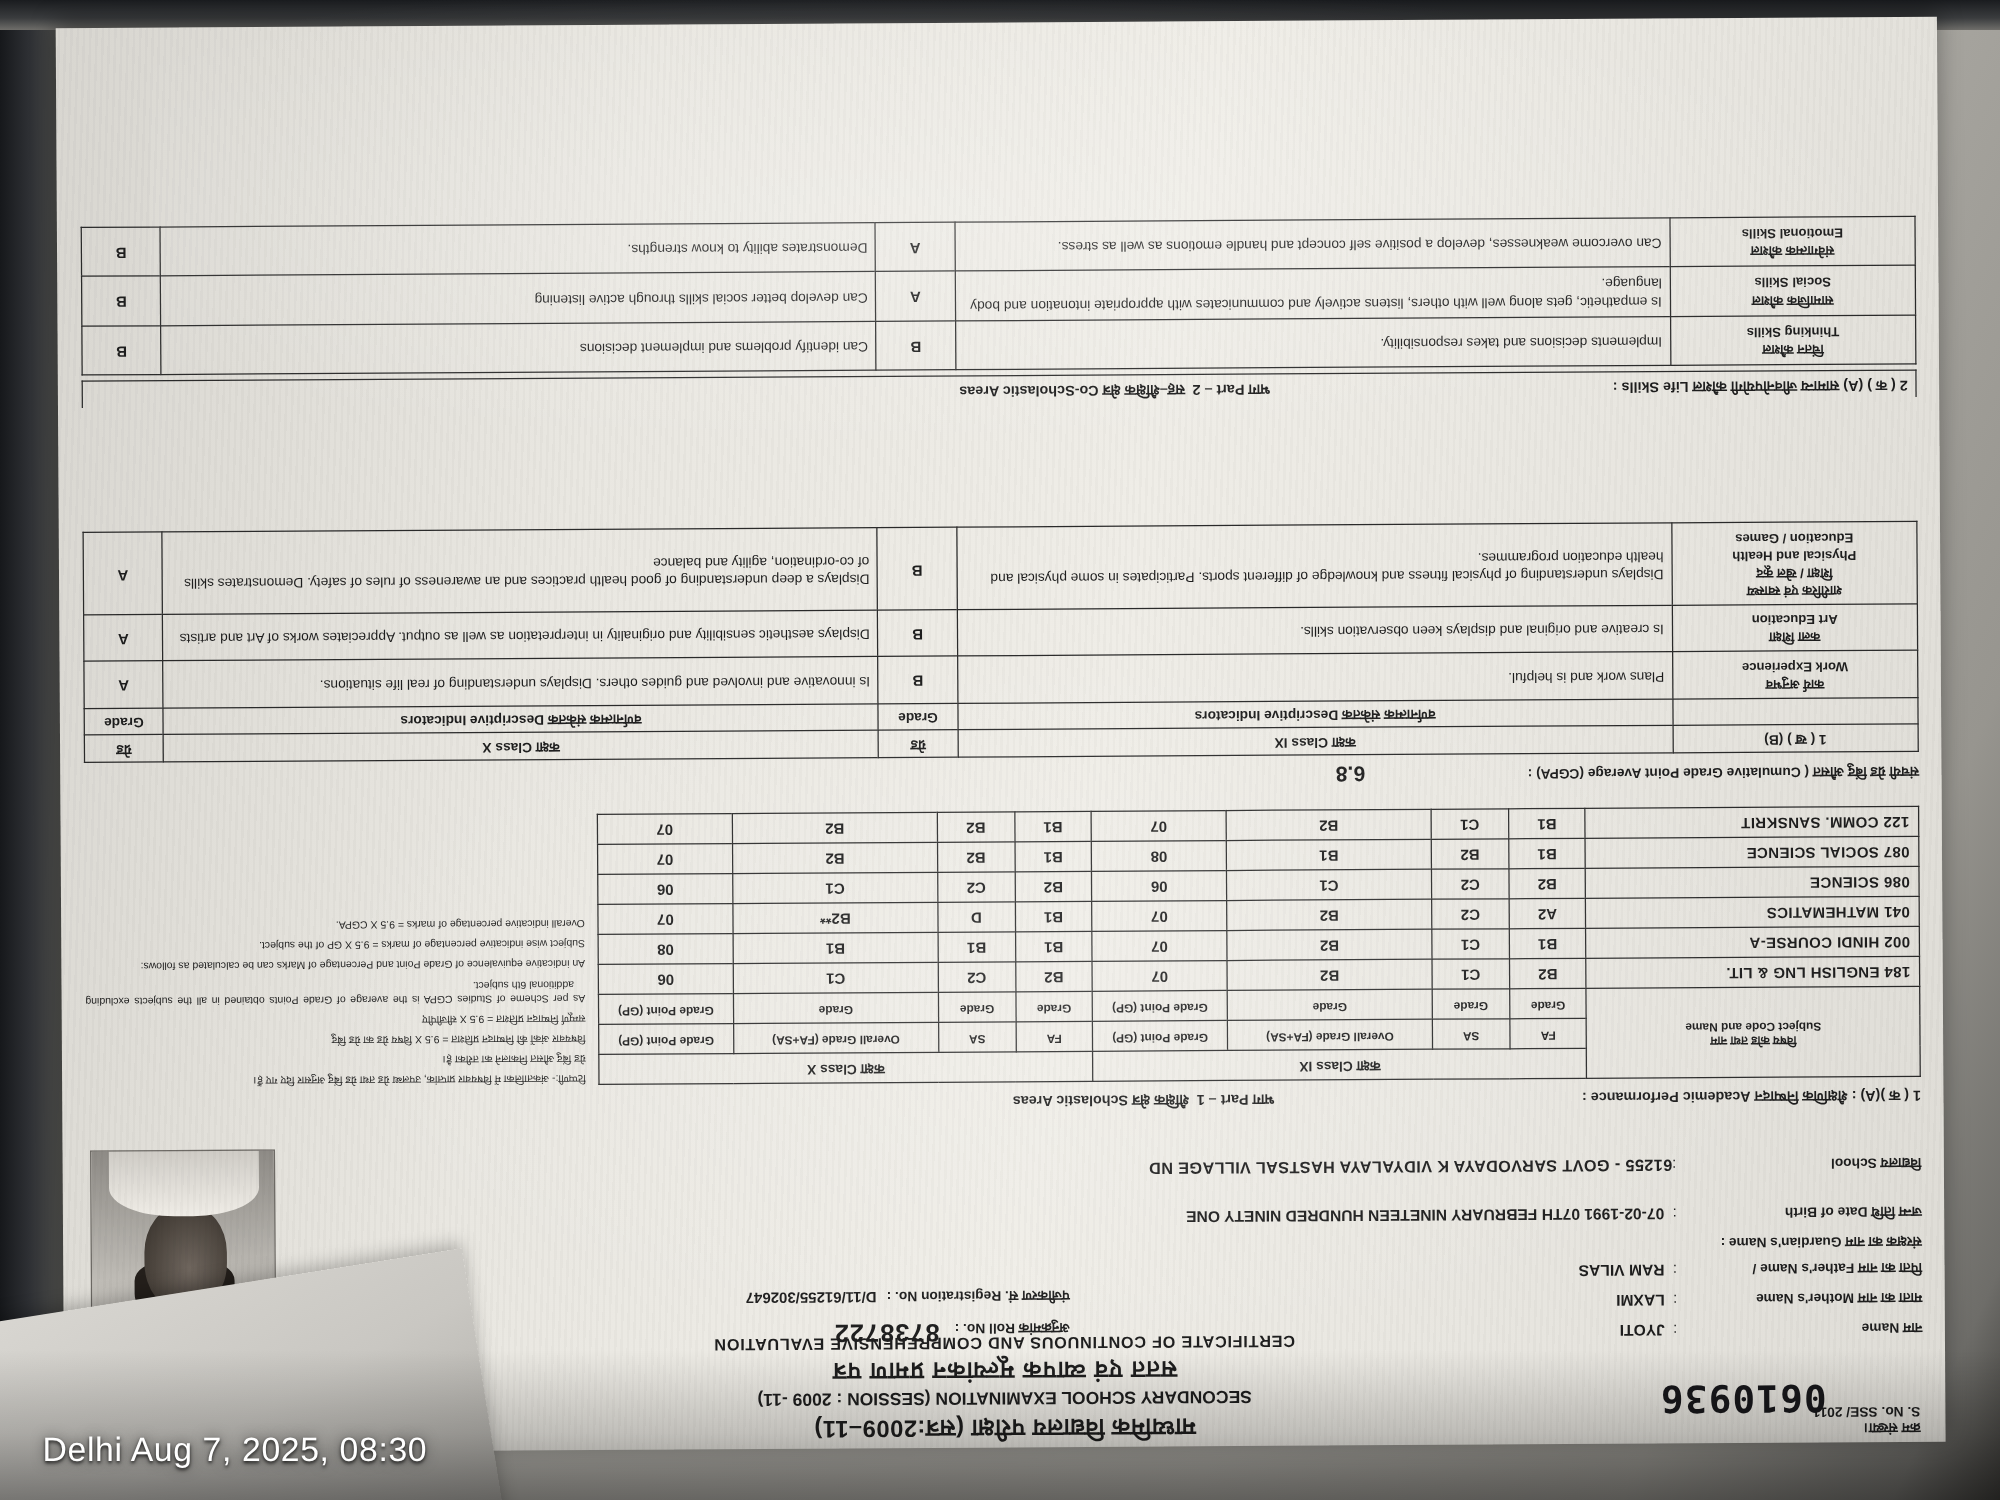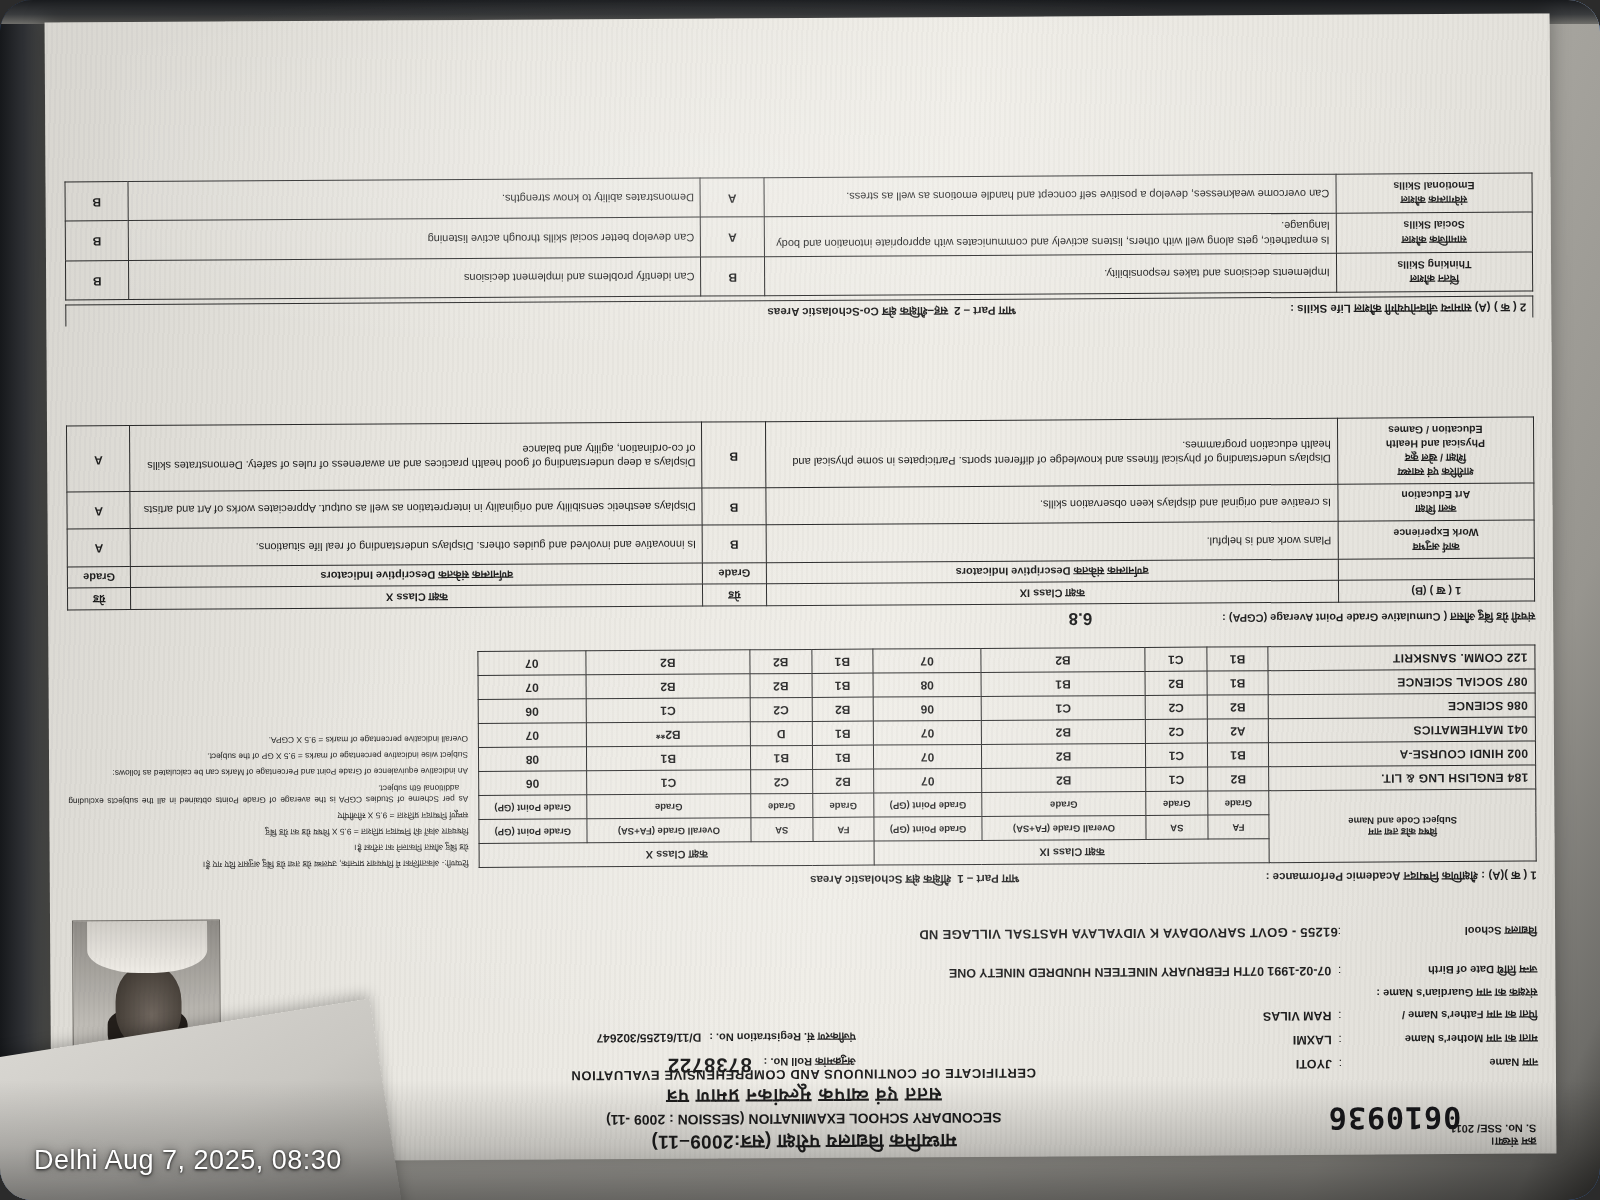--- a/index.html
+++ b/index.html
@@ -14,21 +14,20 @@
     font-family: "Liberation Sans", sans-serif;
   }
 
   #photo-frame {
     position: absolute;
     left: 0; top: 0;
     width: 1600px;
     height: 1200px;
     background: #3b82f6;
     overflow: hidden;
-    border-radius: 32px;
   }
 
   
   .desk {
     position: absolute;
     left: 0; top: 0; width: 1600px; height: 1200px;
     background:
       linear-gradient(115deg, #15181c 0%, #20242a 6%, #3a3d40 10%, #6d6c68 14%, #8f8d87 18%, #a5a39d 26%, #b4b2ac 45%, #a9a7a1 70%, #97958f 86%, #6e6d69 96%, #3a3936 100%);
   }
   .desk-dark-left {

